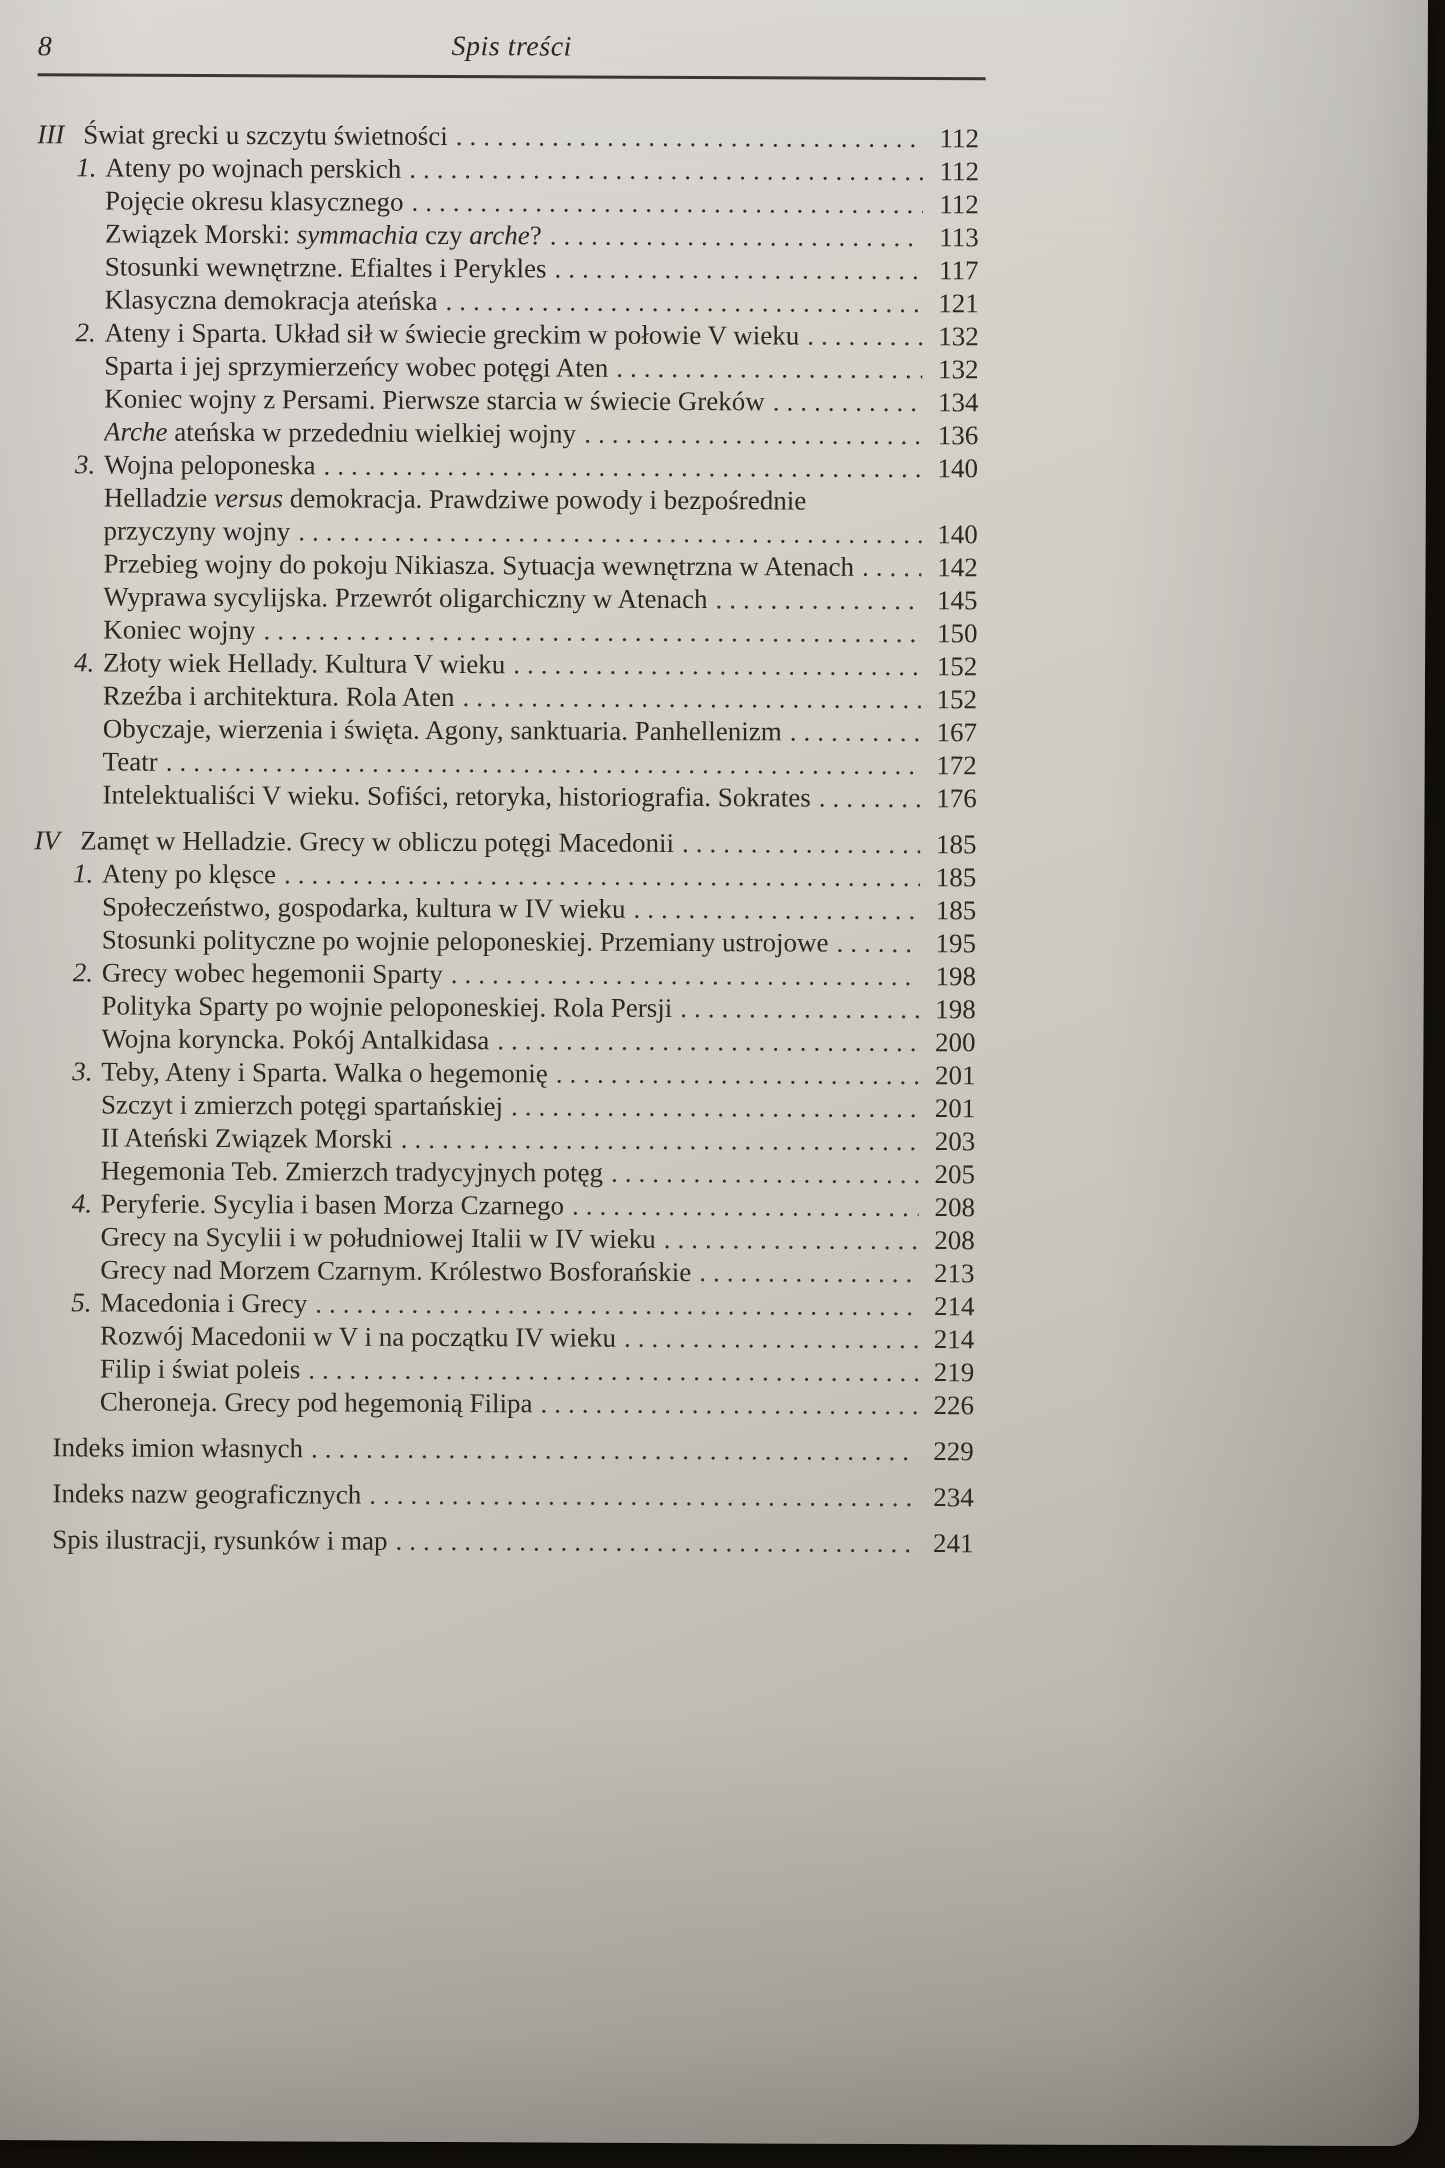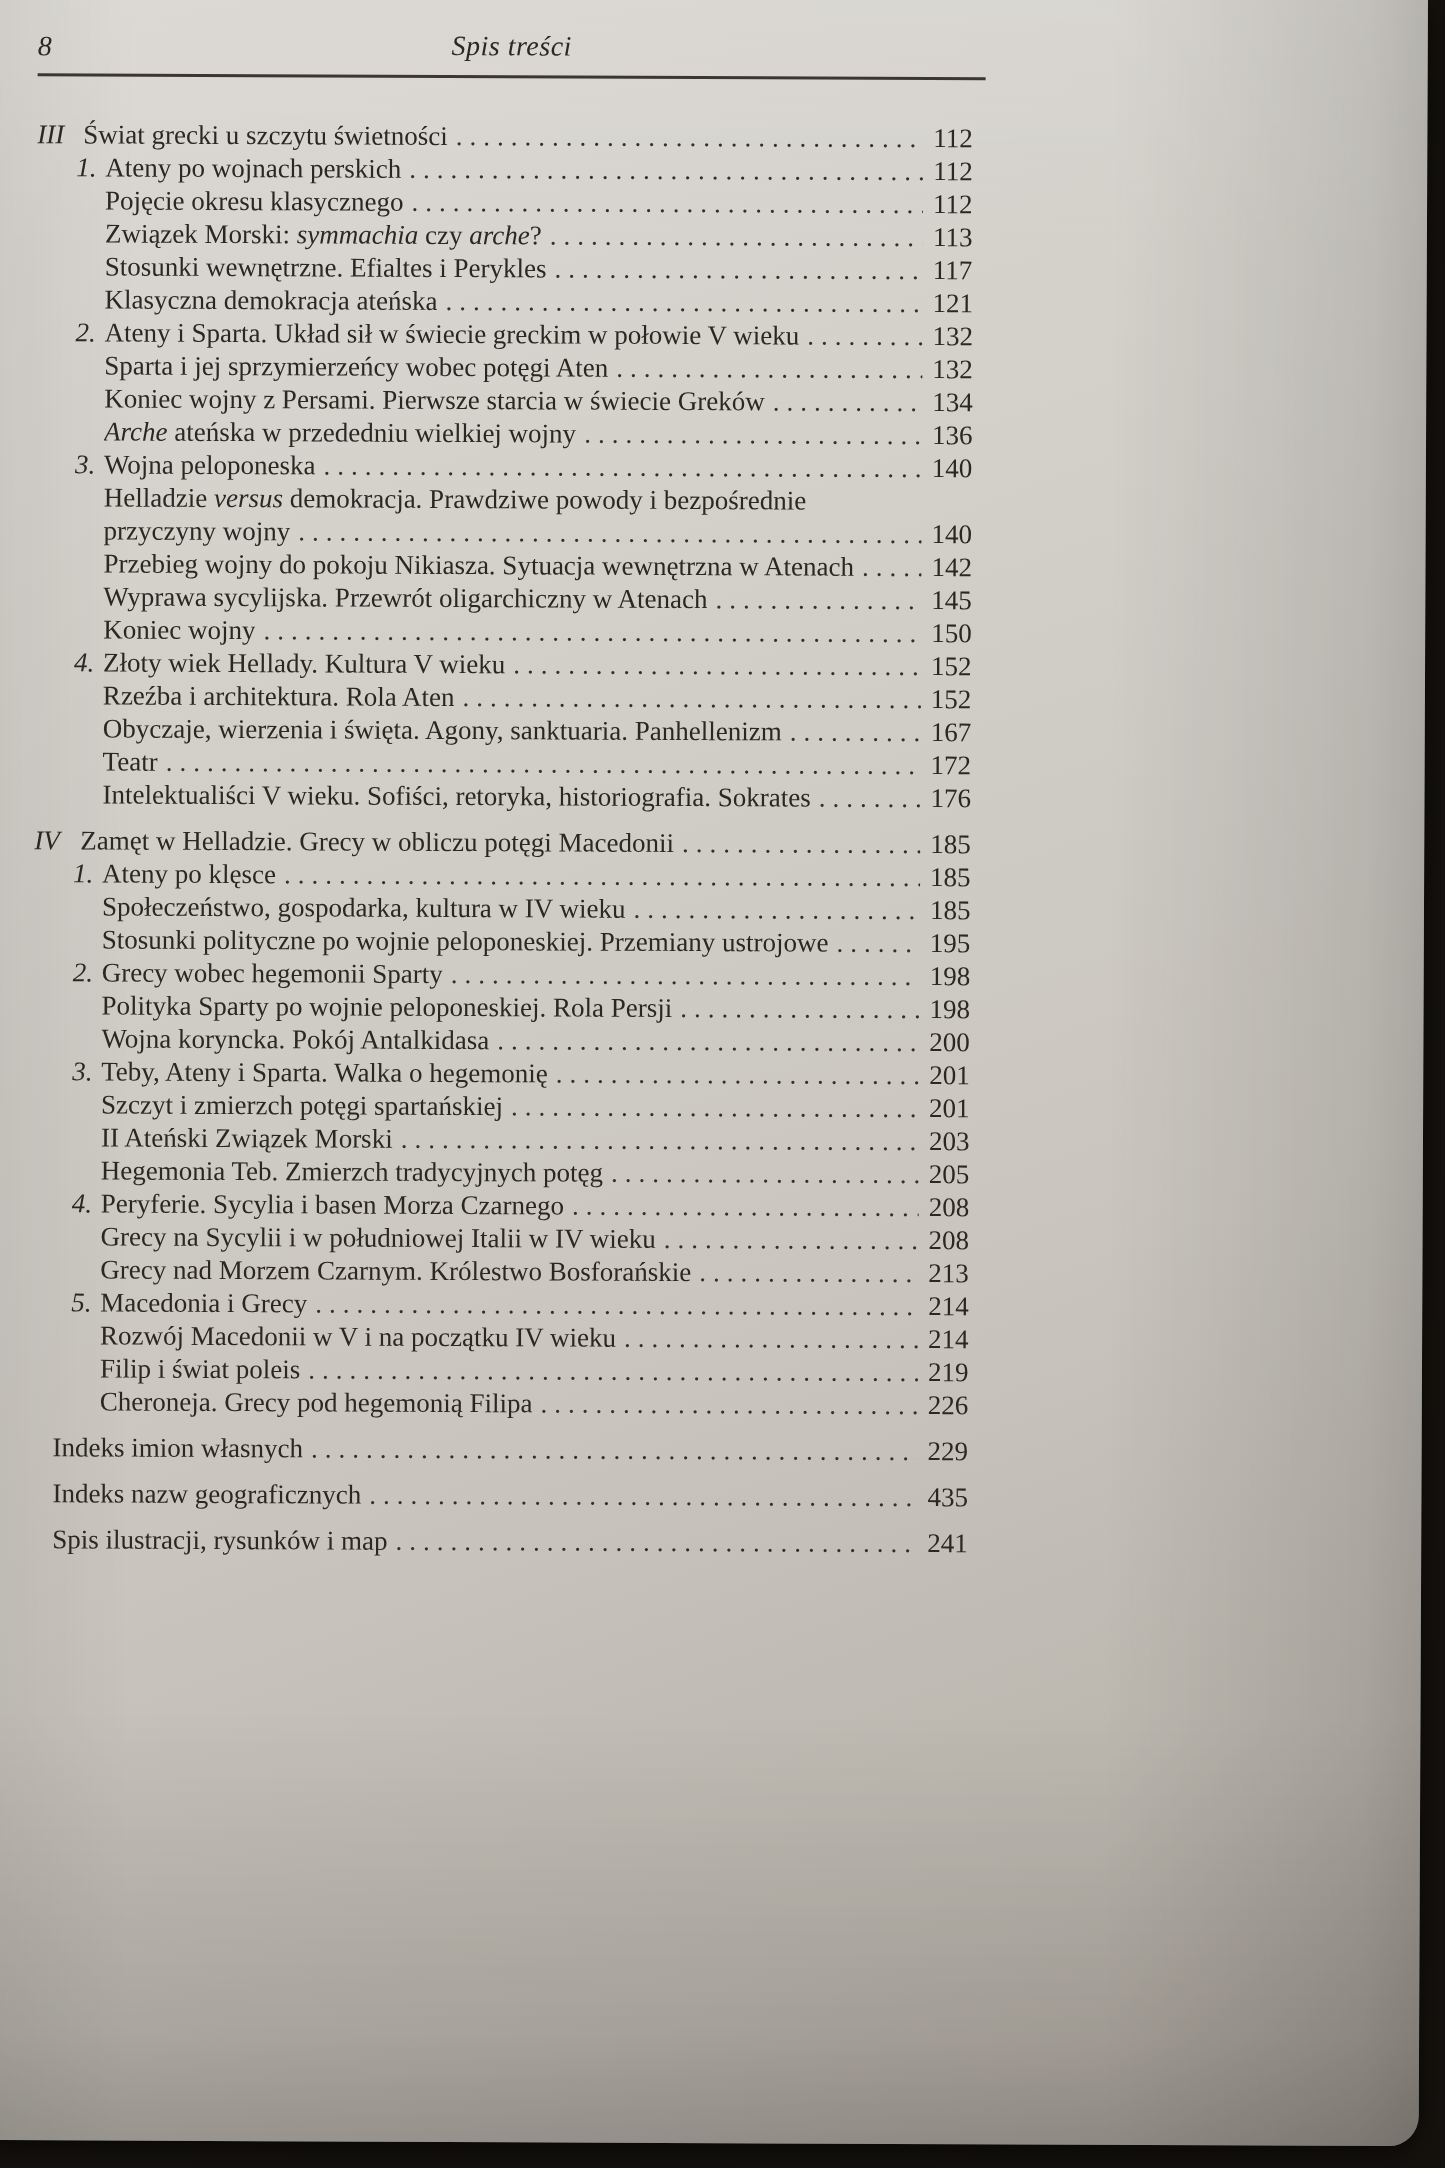--- a/index.html
+++ b/index.html
@@ -71,21 +71,21 @@
     flex: 1 1 0;
     min-width: 0;
     overflow: hidden;
     margin: 0 10px 0 8px;
     color: #332f28;
   }
   .dots::after {
     content: "........................................................................................";
     letter-spacing: 7px;
   }
-  .pg { flex: 0 0 52px; text-align: left; }
+  .pg { flex: 0 0 52px; text-align: center; }
 </style>
 </head>
 <body>
 
 <div class="page">
   <div class="content">
     <div class="head">
       <span class="pagenum">8</span>
       <div class="running">Spis treści</div>
     </div>
@@ -296,21 +296,21 @@
           <span class="pg">226</span>
         </div>
         <div class="toc-row ind-3 gap">
           <span class="title"><span>Indeks imion własnych</span></span>
           <span class="dots"></span>
           <span class="pg">229</span>
         </div>
         <div class="toc-row ind-3 gap">
           <span class="title"><span>Indeks nazw geograficznych</span></span>
           <span class="dots"></span>
-          <span class="pg">435</span>
+          <span class="pg">234</span>
         </div>
         <div class="toc-row ind-3 gap">
           <span class="title"><span>Spis ilustracji, rysunków i map</span></span>
           <span class="dots"></span>
           <span class="pg">241</span>
         </div>
       </div>
   </div>
 </div>
 

